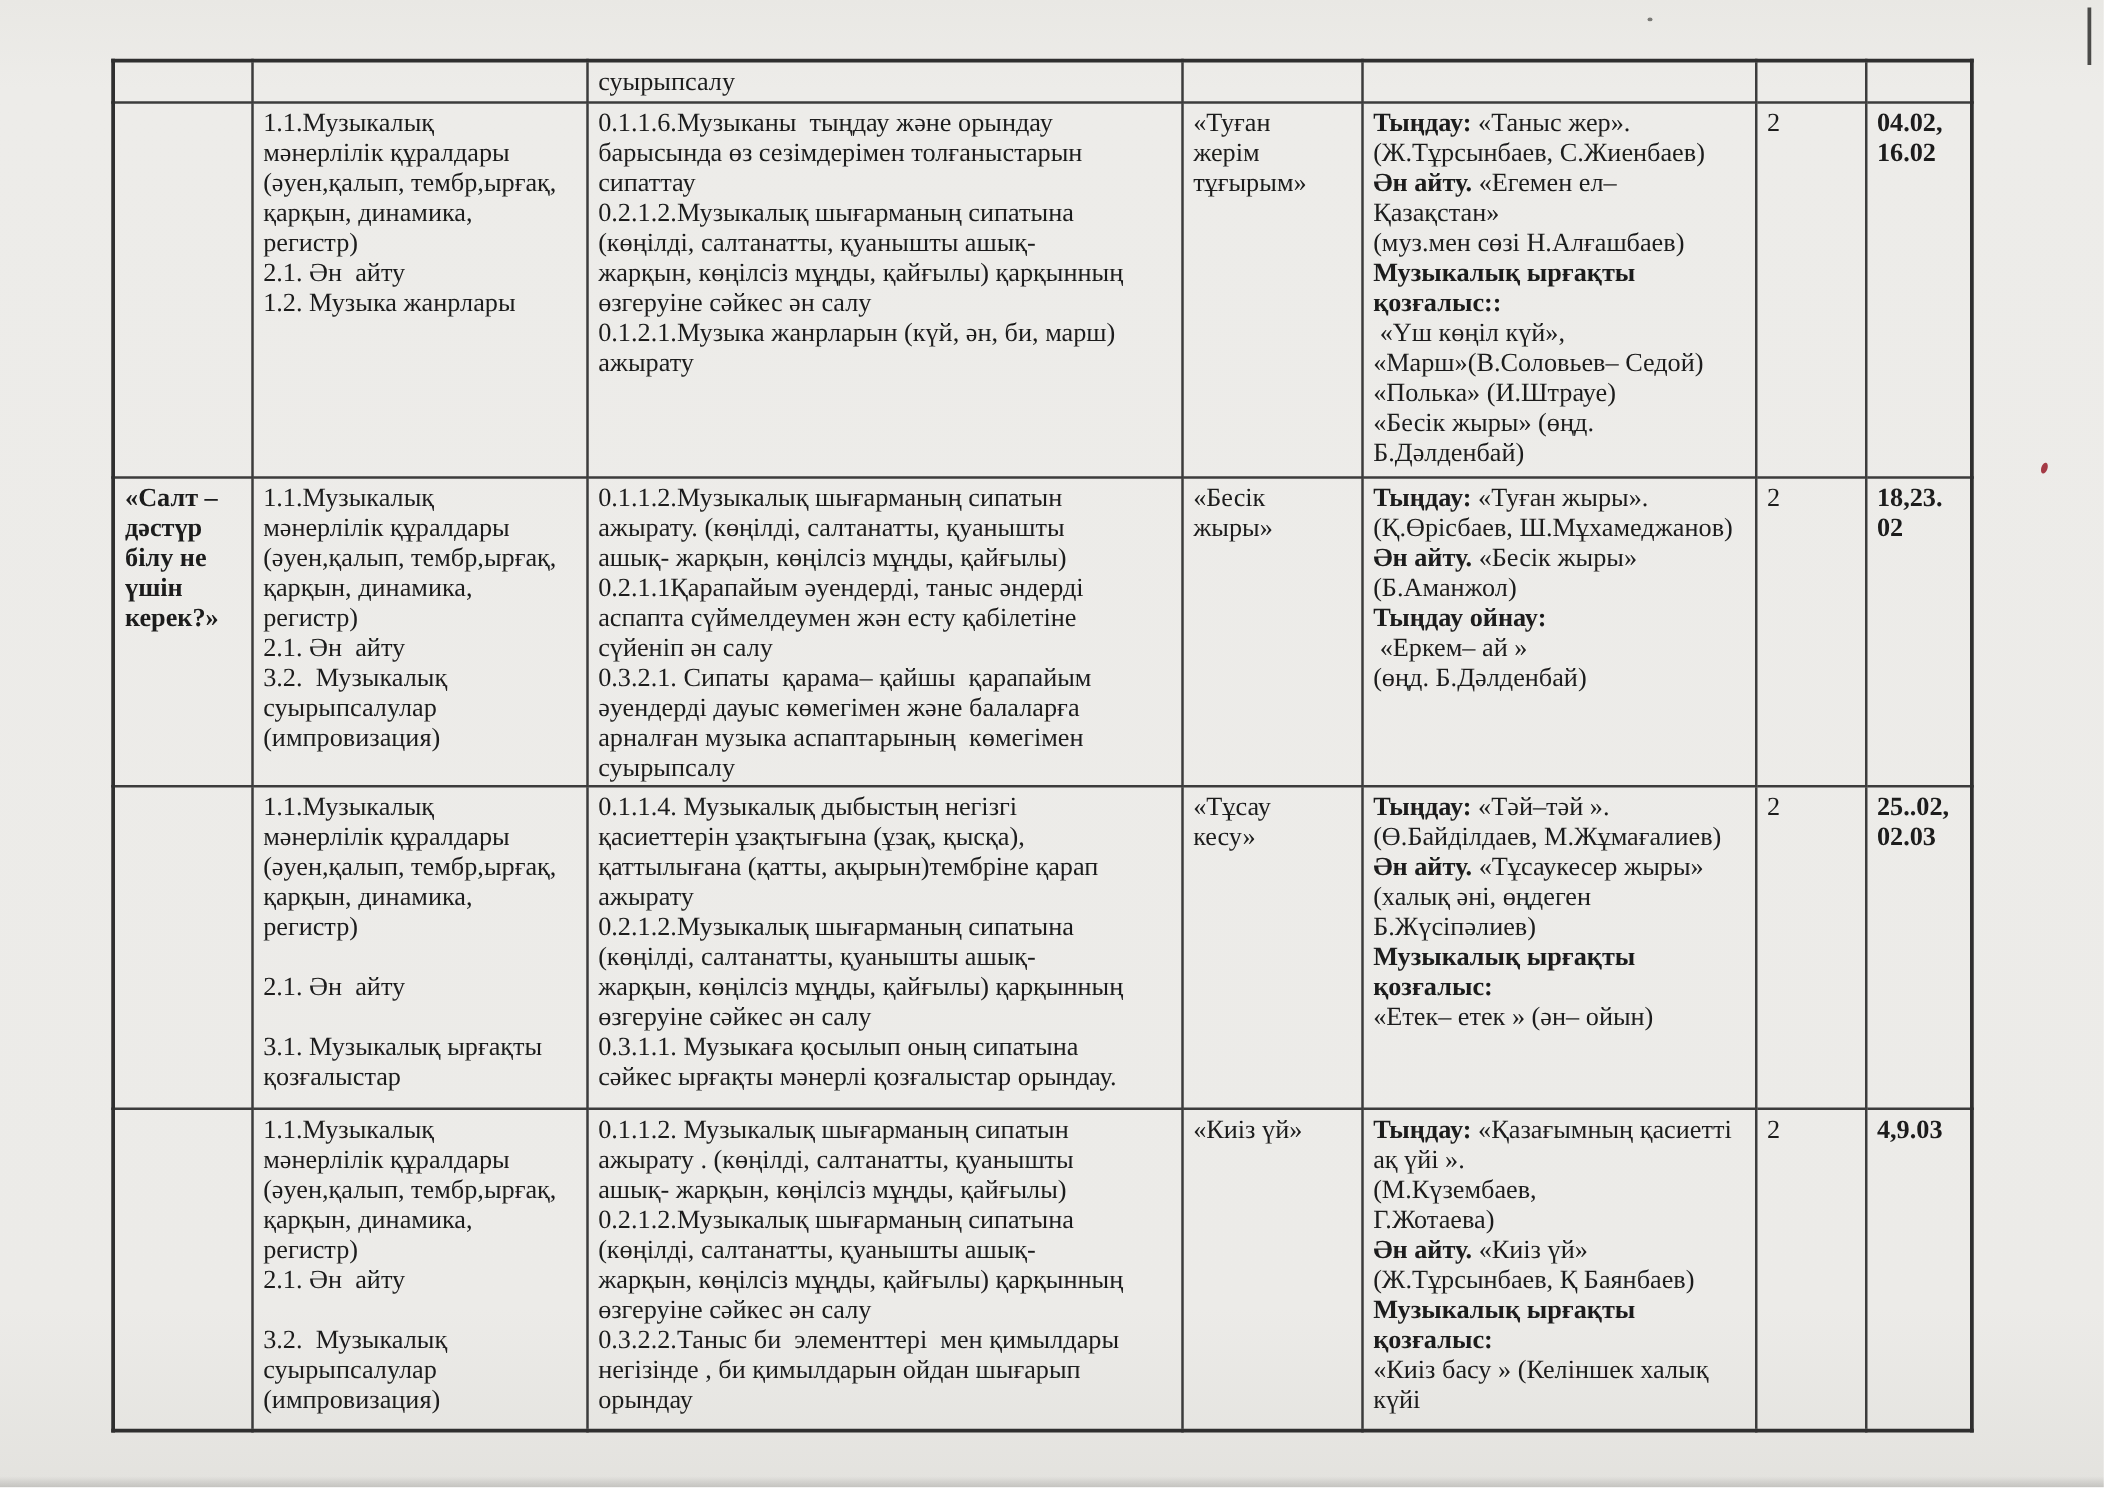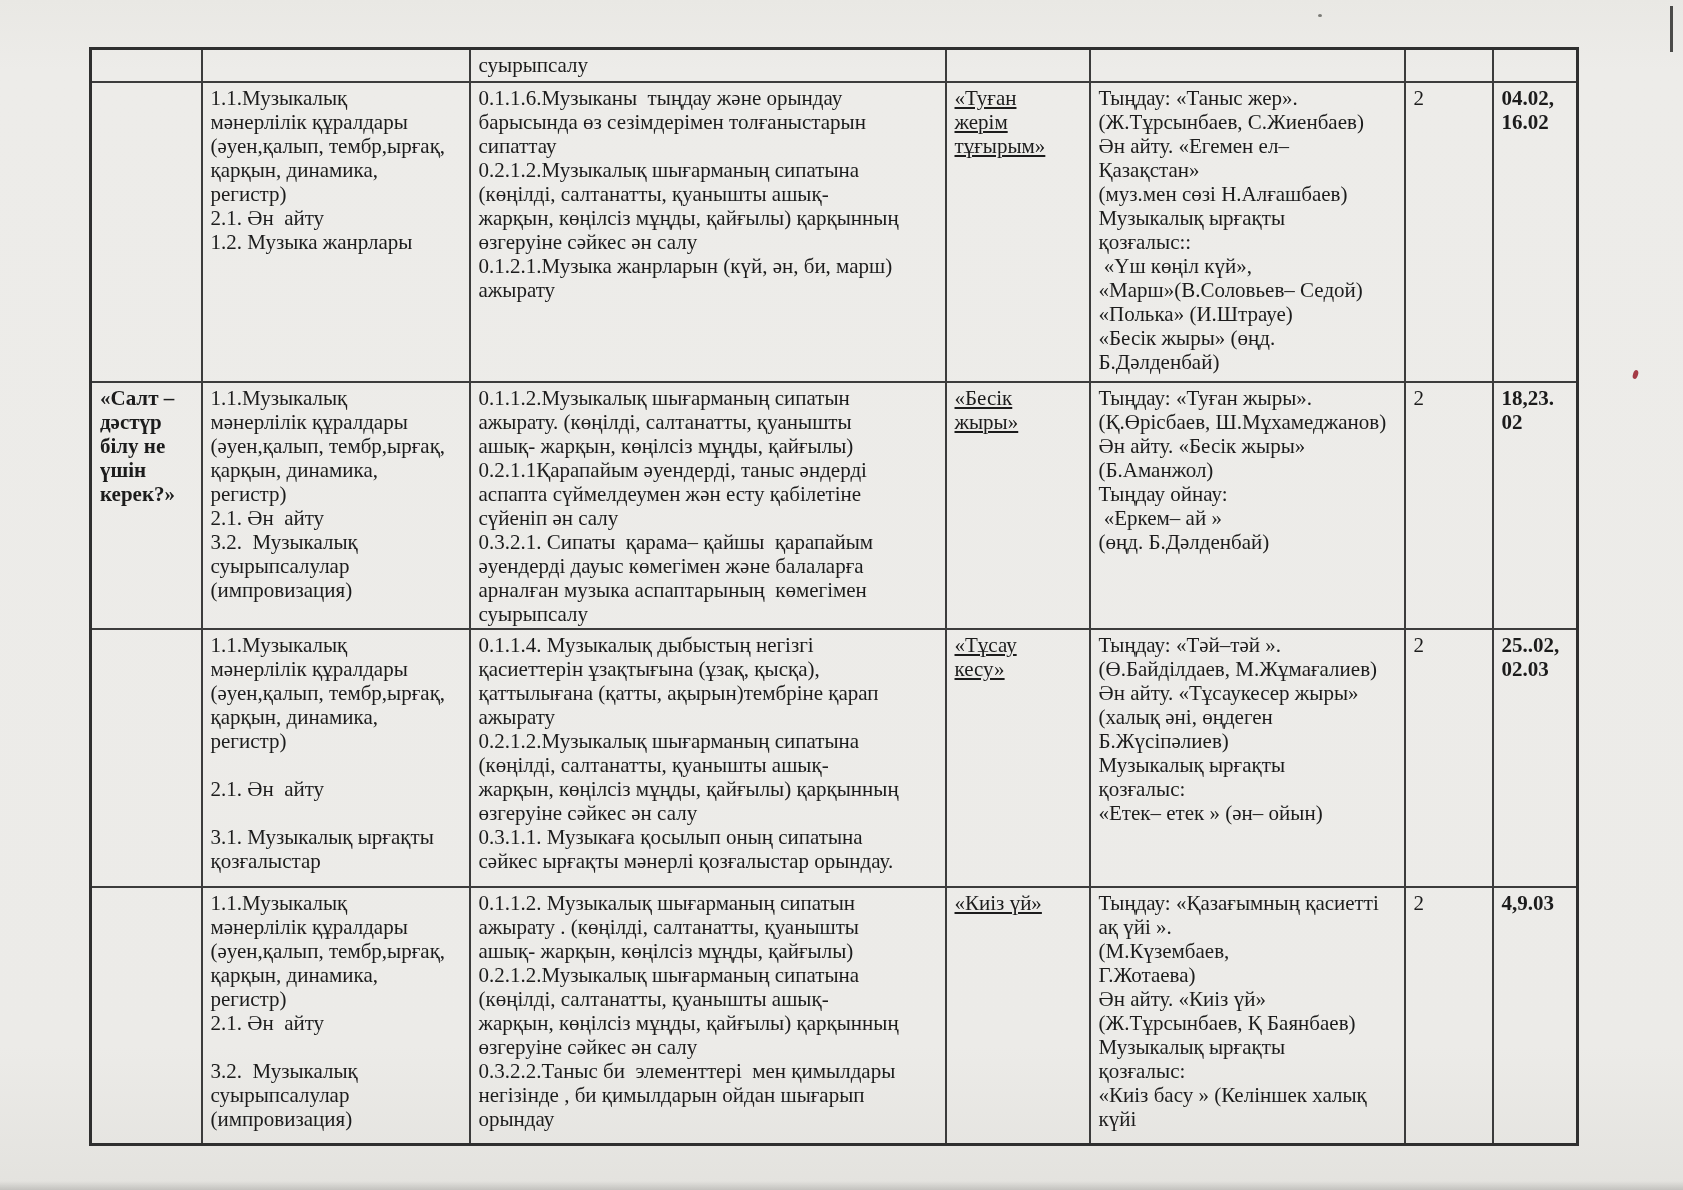--- a/index.html
+++ b/index.html
@@ -29,24 +29,24 @@
     overflow:hidden;
     word-wrap:break-word;
   }
   tr.r1{height:33px;}
   tr.r2{height:300px;}
   tr.r3{height:243px;}
   tr.r4{height:258px;}
   tr.r5{height:258px;}
   td.c-section{font-weight:bold;font-size:22px;line-height:27px;padding-left:10px;padding-top:6px;margin-top:40px;}
   td.c-objectives{padding-top:4px;margin-top:19px;}
-  td.c-topic{padding-top:4px;text-decoration:underline;}
+  td.c-topic{padding-top:4px;}
   td.c-hours{padding-left:10px;}
   td.c-dates{padding-left:9px;font-weight:bold;}
-  .seg-b{font-weight:normal;}
+  .seg-b{font-weight:bold;}
   
   .edge-streak{position:absolute;left:1670px;top:6px;width:3px;height:46px;background:#4b4b49;}
   .red-mark{position:absolute;left:1633px;top:370px;width:5px;height:9px;background:#a43a45;border-radius:50%;transform:rotate(18deg);}
   .speck{position:absolute;left:1318px;top:14px;width:4px;height:3px;background:#7a7a76;border-radius:50%;}
   .bottom-band{position:absolute;left:0;right:0;bottom:0;height:9px;
     background:linear-gradient(180deg,rgba(0,0,0,0),rgba(0,0,0,0.14));}
 </style>
 </head>
 <body>
 

